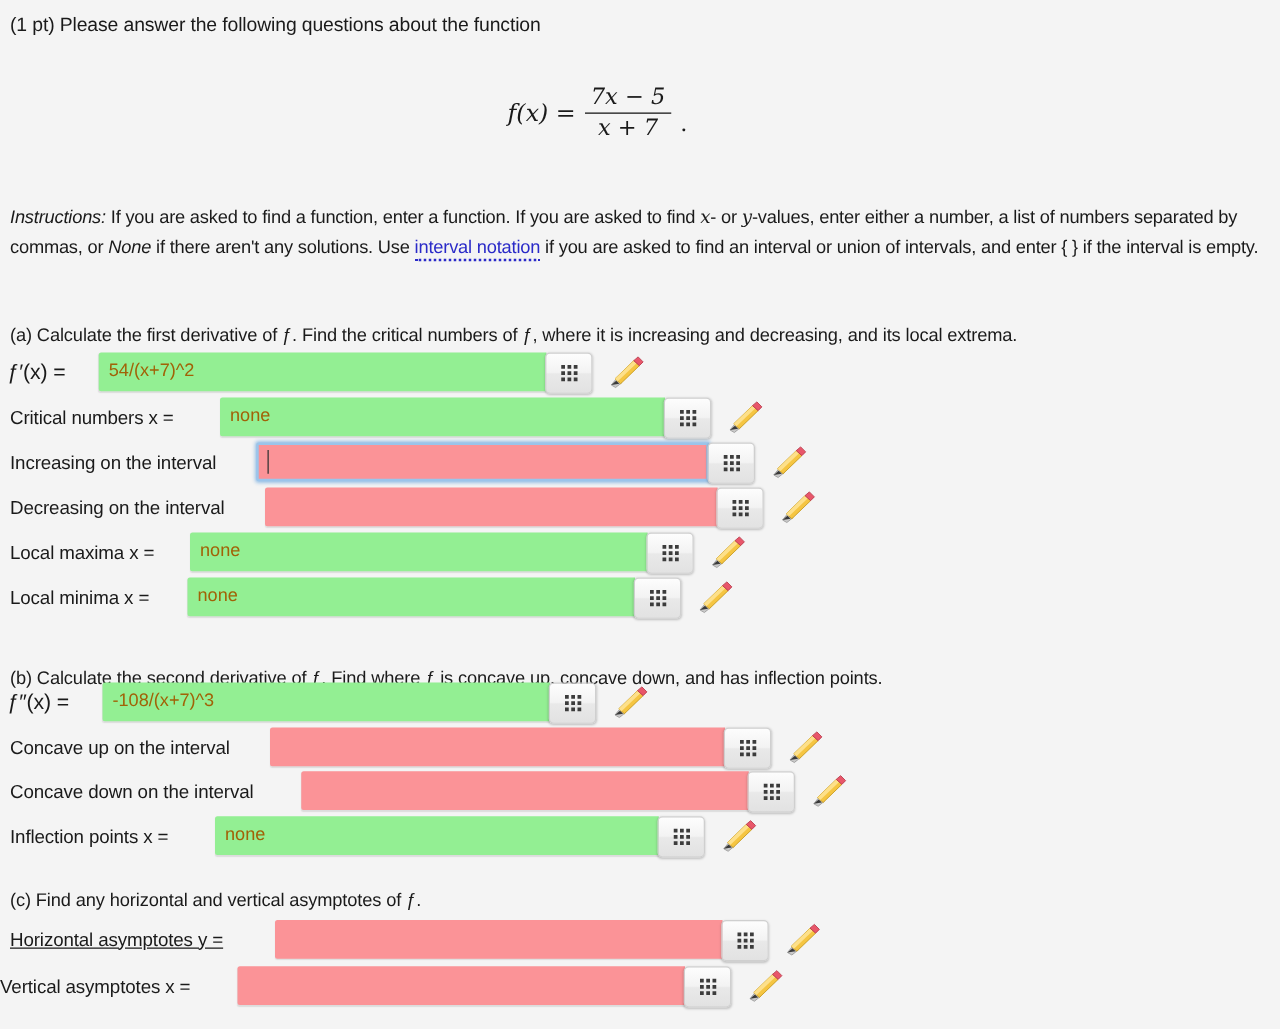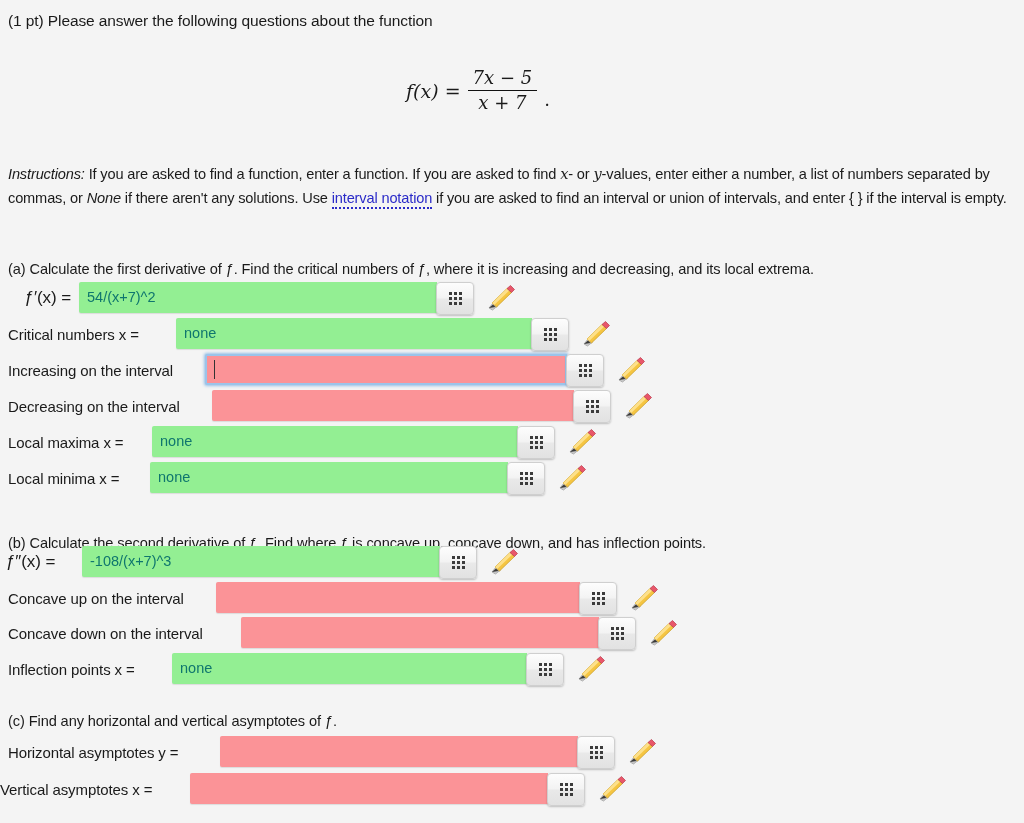--- a/index.html
+++ b/index.html
@@ -65,21 +65,21 @@
     font-size: 15px; white-space: nowrap; letter-spacing: -0.1px;
     padding-right: 8px;
   }
   .row .row-label.big { font-size: 17px; }
 
   .field-wrap { position: relative; display: flex; align-items: stretch; }
 
   .ans {
     height: 31px; border: none; outline: none;
     font-family: "Liberation Sans", sans-serif;
-    font-size: 14.5px; color: #0f766e;
+    font-size: 14.5px; color: #a16207;
     padding: 0 8px;
     border-radius: 2px 0 0 2px;
     box-shadow: 0 1px 1px rgba(0,0,0,0.10);
   }
   .ans.correct { background: #93ef93; }
   .ans.wrong   { background: #fb9397; }
   .ans.focused {
     border: 2px solid #9bc4ea;
     box-shadow: 0 0 3px 1px rgba(120,175,225,0.75);
     padding: 0 6px;
@@ -132,21 +132,21 @@
   <div class="instructions">
     <span class="lbl">Instructions:</span><span> If you are asked to find a function, enter a function. If you are asked to find </span><span class="mi">x</span><span>- or </span><span class="mi">y</span><span>-values, enter either a number, a list of numbers separated by commas, or </span><span class="lbl">None</span><span> if there aren't any solutions. Use </span><a href="#" class="iv-link">interval notation</a><span> if you are asked to find an interval or union of intervals, and enter { } if the interval is empty.</span>
   </div>
 
   <div class="sect-head" id="sect-a">(a) Calculate the first derivative of ƒ. Find the critical numbers of ƒ, where it is increasing and decreasing, and its local extrema.</div>
   <div class="sect-head" id="sect-b">(b) Calculate the second derivative of ƒ. Find where ƒ is concave up, concave down, and has inflection points.</div>
   <div class="sect-head" id="sect-c">(c) Find any horizontal and vertical asymptotes of ƒ.</div>
 
   <div id="rows-host">
       <div class="row" style="top: 281px; left: 6px;">
-        <span class="row-label big nowrap" style="width: 73px; display: inline-block; text-align: right;">ƒ′(x) =</span>
+        <span class="row-label big nowrap" style="width: 73px; display: inline-block;">ƒ′(x) =</span>
         <div class="field-wrap">
           <input type="text" class="ans correct" value="54/(x+7)^2" style="width: 358px;">
           <div class="grid-btn">
             <span class="grid-dots">
               <i></i>
               <i></i>
               <i></i>
               <i></i>
               <i></i>
               <i></i>
@@ -392,21 +392,21 @@
           </div>
         </div>
         <svg class="pencil" viewBox="0 0 34 30">
           <path d="M6 25 L10.5 19.5 L14.5 23 L9.5 27 Z" fill="#c9c9c9" stroke="#9a9a9a" stroke-width="0.7"></path>
           <path d="M9 20 L24 5.5 L28.5 9.5 L13.5 24 Z" fill="#f5c542" stroke="#c79a1e" stroke-width="0.7"></path>
           <path d="M9 20 L24 5.5 L26.3 7.5 L11.2 22 Z" fill="#fde08a"></path>
           <path d="M24 5.5 L27.5 2.5 L31.5 6.5 L28.5 9.5 Z" fill="#e8566a" stroke="#b83a4c" stroke-width="0.7"></path>
           <path d="M6 25 L10 21.5 L12.5 24 L6 25 Z" fill="#3a3a3a"></path>
         </svg>
       </div>
-      <div class="row" style="top: 735px; left: 8px;">
+      <div class="row" style="top: 735px; left: 8px; text-decoration: underline;">
         <span class="row-label nowrap" style="width: 212px; display: inline-block;">Horizontal asymptotes y =</span>
         <div class="field-wrap">
           <input type="text" class="ans wrong" value="" style="width: 358px;">
           <div class="grid-btn">
             <span class="grid-dots">
               <i></i>
               <i></i>
               <i></i>
               <i></i>
               <i></i>

